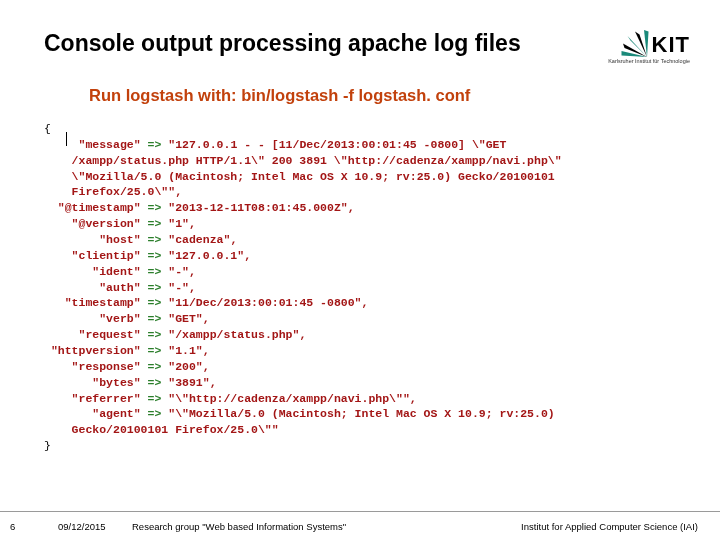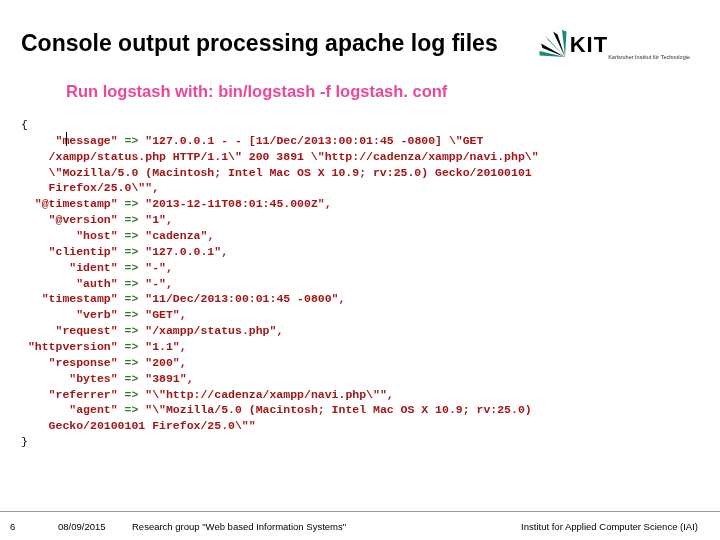--- a/index.html
+++ b/index.html
@@ -8,35 +8,35 @@
     height: 540px;
     background: #fff;
     font-family: Arial, Helvetica, sans-serif;
     position: relative;
     overflow: hidden;
   }
   .slide {
     width: 100%;
     height: 100%;
     position: relative;
-    padding: 30px 30px 0 21px;
+    padding: 30px 30px 0 44px;
   }
   .header {
     display: flex;
     justify-content: space-between;
     align-items: flex-start;
   }
   .title {
     font-size: 23px;
     font-weight: bold;
     color: #000;
   }
   .logo {
     display: flex;
-    flex-direction: row;
+    flex-direction: column;
     align-items: flex-end;
   }
   .logo-mark {
     display: flex;
     align-items: center;
     gap: 2px;
   }
   .logo-fan {
     width: 30px;
     height: 30px;
@@ -49,21 +49,21 @@
   }
   .logo-sub {
     font-size: 5.5px;
     color: #333;
     margin-top: -2px;
     white-space: nowrap;
   }
   .subtitle {
     font-size: 16.5px;
     font-weight: bold;
-    color: #ec4899;
+    color: #c2410c;
     margin-top: 22px;
     margin-left: 45px;
   }
   .code {
     margin-top: 16px;
     margin-left: 0;
     font-family: "Courier New", Courier, monospace;
     font-size: 11.5px;
     line-height: 1.38;
     white-space: pre;
@@ -147,17 +147,17 @@
     <span class="key">"response"</span> <span class="arrow">=&gt;</span> <span class="val">"200",</span>
        <span class="key">"bytes"</span> <span class="arrow">=&gt;</span> <span class="val">"3891",</span>
     <span class="key">"referrer"</span> <span class="arrow">=&gt;</span> <span class="val">"\"http://cadenza/xampp/navi.php\"",</span>
        <span class="key">"agent"</span> <span class="arrow">=&gt;</span> <span class="val">"\"Mozilla/5.0 (Macintosh; Intel Mac OS X 10.9; rv:25.0)</span>
     <span class="val">Gecko/20100101 Firefox/25.0\""</span>
 }</div>
 
   <div class="footer-rule"></div>
   <div class="footer">
     <span class="page">6</span>
-    <span class="date">08/09/2015</span>
+    <span class="date">09/12/2015</span>
     <span class="group">Research group "Web based Information Systems"</span>
     <span class="inst">Institut for Applied Computer Science (IAI)</span>
   </div>
 </div>
 
 </body></html>

